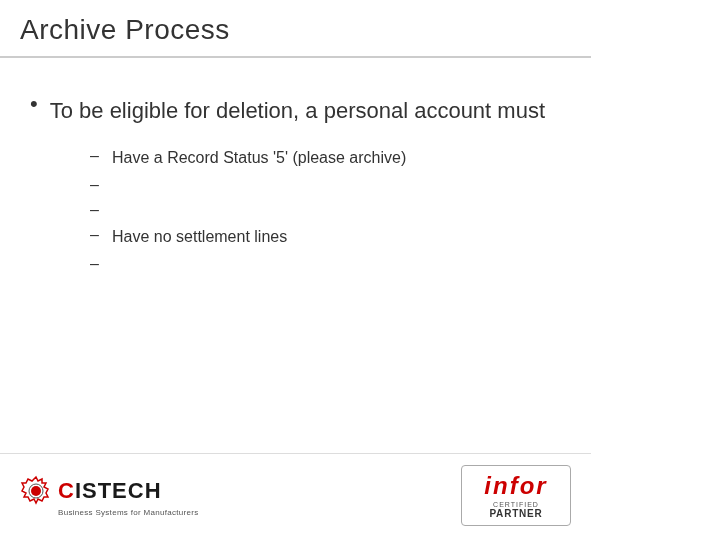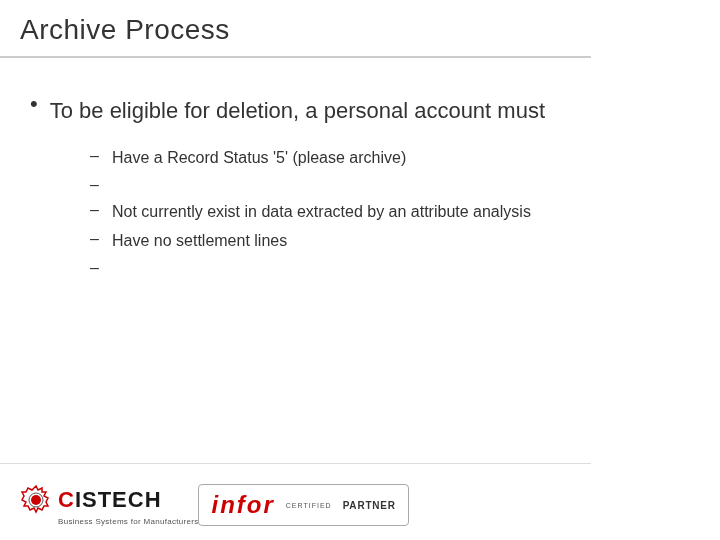--- a/index.html
+++ b/index.html
@@ -80,23 +80,23 @@
     }
 
     .sub-text {
       font-size: 16px;
       color: #333333;
       line-height: 1.45;
     }
 
     .footer {
       display: flex;
-      justify-content: flex-start;
+      justify-content: space-between;
       align-items: center;
-      padding: 20px 20px 14px 20px;
+      padding: 11px 20px 14px 20px;
       border-top: 1px solid #dddddd;
     }
 
     
     .cistech-logo {
       display: flex;
       flex-direction: column;
       align-items: flex-start;
     }
 
@@ -129,24 +129,23 @@
       margin-top: 1px;
       margin-left: 38px;
     }
 
     
     .infor-logo-box {
       border: 1.5px solid #aaaaaa;
       border-radius: 4px;
       padding: 6px 12px;
       display: flex;
-      flex-direction: row;
+      flex-direction: column;
       align-items: center;
       min-width: 110px;
-      gap: 11px;
     }
 
     .infor-wordmark {
       font-size: 24px;
       font-weight: bold;
       color: #cc0000;
       letter-spacing: 2px;
       font-style: italic;
     }
 
@@ -188,21 +187,20 @@
         <span class="sub-dash">–</span>
         <span class="sub-text">Have a Record Status '5' (please archive)</span>
       </div>
 
       <div class="sub-item">
         <span class="sub-dash">–</span>
       </div>
 
       <div class="sub-item">
         <span class="sub-dash">–</span>
-        <span class="sub-text">Not currently exist in data extracted by an attribute analysis</span>
       </div>
 
       <div class="sub-item">
         <span class="sub-dash">–</span>
         <span class="sub-text">Have no settlement lines</span>
       </div>
 
       <div class="sub-item">
         <span class="sub-dash">–</span>
       </div>

